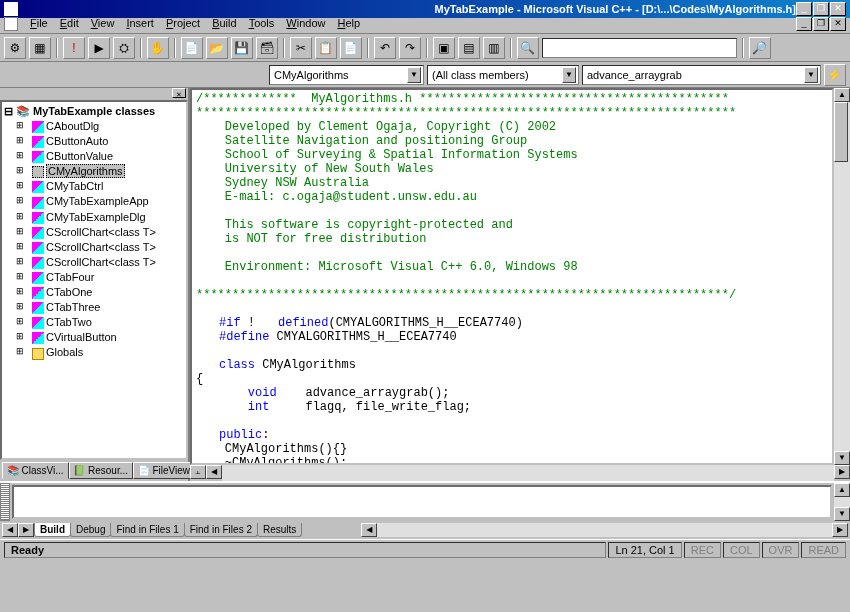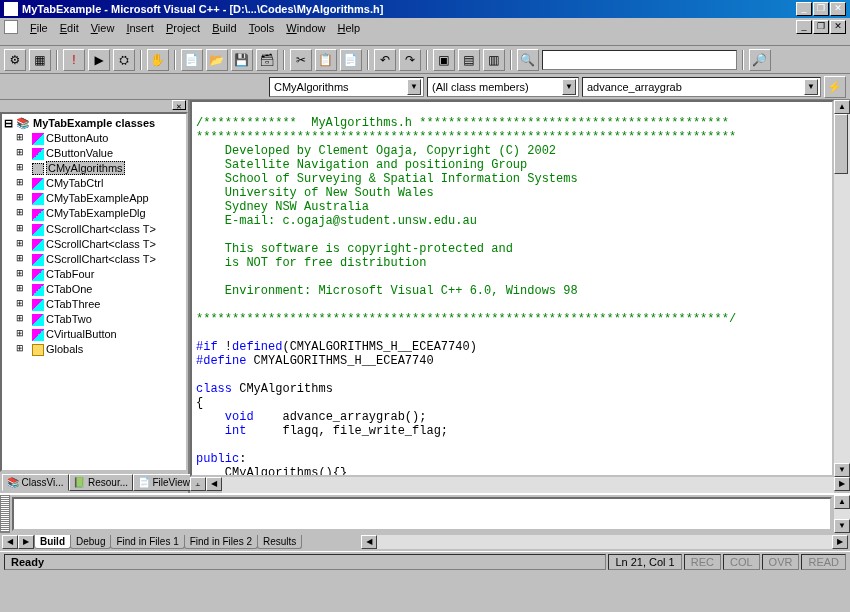--- a/index.html
+++ b/index.html
@@ -1,22 +1,22 @@
 <!DOCTYPE html>
 <html><head>
 <meta charset="utf-8">
 <style>
   * { box-sizing: border-box; margin: 0; padding: 0; }
   body { font-family: "MS Sans Serif", Tahoma, sans-serif; font-size: 11px; background: #c0c0c0; width: 850px; height: 612px; overflow: hidden; }
   .titlebar { background: linear-gradient(to right, #000080, #1084d0); color: #fff; padding: 2px 4px; display: flex; align-items: center; height: 18px; }
   .titlebar-icon { width: 14px; height: 14px; background: #fff; margin-right: 4px; }
-  .titlebar-text { flex: 1; font-weight: bold; font-size: 11px; }
+  .titlebar-text { flex: 1; font-weight: bold; font-size: 11px; text-align: right; }
   .win-btns { display: flex; gap: 1px; }
   .win-btn { width: 16px; height: 14px; background: #c0c0c0; border: 1px solid; border-color: #fff #000 #000 #fff; font-size: 9px; text-align: center; line-height: 11px; cursor: pointer; font-family: "Marlett", sans-serif; }
-  .menubar { background: #c0c0c0; padding: 2px 4px; display: flex; align-items: flex-start; height: 28px; border-bottom: 1px solid #808080; }
+  .menubar { background: #c0c0c0; padding: 2px 4px; display: flex; align-items: flex-end; height: 16px; border-bottom: 1px solid #808080; }
   .menu-icon { width: 14px; height: 14px; background: #fff; margin-right: 6px; border: 1px solid #808080; }
   .menubar span { padding: 2px 6px; cursor: pointer; }
   .menubar span u { text-decoration: underline; }
   .doc-btns { margin-left: auto; }
   .toolbar { background: #c0c0c0; padding: 3px 4px; display: flex; align-items: center; gap: 3px; border-bottom: 1px solid #808080; height: 28px; }
   .toolbar-btn { width: 22px; height: 22px; border: 1px solid; border-color: #fff #808080 #808080 #fff; background: #c0c0c0; cursor: pointer; display: flex; align-items: center; justify-content: center; font-size: 12px; }
   .toolbar-sep { width: 2px; height: 20px; border-left: 1px solid #808080; border-right: 1px solid #fff; margin: 0 2px; }
   .toolbar input { height: 20px; width: 195px; border: 1px inset #808080; background: #fff; padding: 0 3px; font-size: 11px; }
   .toolbar2 { background: #c0c0c0; padding: 3px 4px; display: flex; align-items: center; gap: 3px; border-bottom: 1px solid #808080; height: 26px; justify-content: flex-end; }
   .combo { height: 20px; border: 1px inset #808080; background: #fff; display: flex; align-items: center; padding: 0 2px 0 4px; font-size: 11px; }
@@ -29,23 +29,23 @@
   .tree-item { padding: 1px 0 1px 28px; white-space: nowrap; cursor: pointer; position: relative; }
   .tree-item::before { content: "⊞"; position: absolute; left: 12px; font-size: 9px; color: #000; }
   .tree-item.selected span { background: #c0c0c0; border: 1px dotted #000; padding: 0 1px; }
   .tree-icon { display: inline-block; width: 12px; height: 12px; margin-right: 2px; vertical-align: middle; }
   .ic-class { background: linear-gradient(135deg, #ff00ff 50%, #00ffff 50%); }
   .ic-folder { background: #ffd966; border: 1px solid #aa8800; }
   .sidebar-tabs { display: flex; background: #c0c0c0; padding: 2px; gap: 0; }
   .side-tab { border: 1px solid; border-color: #fff #404040 #404040 #fff; padding: 2px 4px; background: #c0c0c0; cursor: pointer; font-size: 10px; display: flex; align-items: center; gap: 2px; }
   .side-tab.active { background: #c0c0c0; border-bottom: 1px solid #c0c0c0; }
   .editor-area { flex: 1; display: flex; flex-direction: column; background: #c0c0c0; }
-  .editor { flex: 1; background: #fff; border: 2px inset #c0c0c0; font-family: "Courier New", monospace; font-size: 12px; padding: 14px 4px; overflow: auto; white-space: pre; line-height: 14px; }
+  .editor { flex: 1; background: #fff; border: 2px inset #c0c0c0; font-family: "Courier New", monospace; font-size: 12px; padding: 2px 4px; overflow: auto; white-space: pre; line-height: 14px; }
   .c-green { color: #008000; }
-  .c-blue { color: #0000ff; }
+  .c-blue { color: #0000ff; margin-left: 23px; }
   .c-black { color: #000; }
   .editor-scrollh { height: 16px; background: #c0c0c0; display: flex; }
   .scroll-btn { width: 16px; height: 14px; border: 1px solid; border-color: #fff #404040 #404040 #fff; background: #c0c0c0; font-size: 8px; text-align: center; line-height: 12px; }
   .scroll-track { flex: 1; background: #dfdfdf; }
   .scroll-thumb-v { width: 14px; background: #c0c0c0; border: 1px solid; border-color: #fff #404040 #404040 #fff; }
   .editor-scrollv { width: 16px; background: #dfdfdf; display: flex; flex-direction: column; }
   .editor-container { display: flex; flex: 1; overflow: hidden; }
   .output-pane { height: 58px; border-top: 2px solid #fff; display: flex; flex-direction: column; }
   .output-body { flex: 1; background: #fff; border: 2px inset #c0c0c0; margin: 2px; }
   .output-tabs { display: flex; align-items: center; background: #c0c0c0; padding: 0 2px; height: 18px; font-size: 10px; }
@@ -136,20 +136,21 @@
 </div>
 
 <div class="main">
   <div class="sidebar">
     <div class="sidebar-header">
       <div class="win-btn" style="width:14px;height:10px;font-size:7px">✕</div>
     </div>
     <div class="tree">
       <div class="tree-root">⊟ 📚 <span>MyTabExample classes</span></div>
       <div id="tree-items">
+          <div class="tree-item"><span class="tree-icon ic-class"></span><span>CAboutDlg</span></div>
           <div class="tree-item"><span class="tree-icon ic-class"></span><span>CButtonAuto</span></div>
           <div class="tree-item"><span class="tree-icon ic-class"></span><span>CButtonValue</span></div>
           <div class="tree-item selected"><span class="tree-icon ic-class"></span><span>CMyAlgorithms</span></div>
           <div class="tree-item"><span class="tree-icon ic-class"></span><span>CMyTabCtrl</span></div>
           <div class="tree-item"><span class="tree-icon ic-class"></span><span>CMyTabExampleApp</span></div>
           <div class="tree-item"><span class="tree-icon ic-class"></span><span>CMyTabExampleDlg</span></div>
           <div class="tree-item"><span class="tree-icon ic-class"></span><span>CScrollChart&lt;class T&gt;</span></div>
           <div class="tree-item"><span class="tree-icon ic-class"></span><span>CScrollChart&lt;class T&gt;</span></div>
           <div class="tree-item"><span class="tree-icon ic-class"></span><span>CScrollChart&lt;class T&gt;</span></div>
           <div class="tree-item"><span class="tree-icon ic-class"></span><span>CTabFour</span></div>

